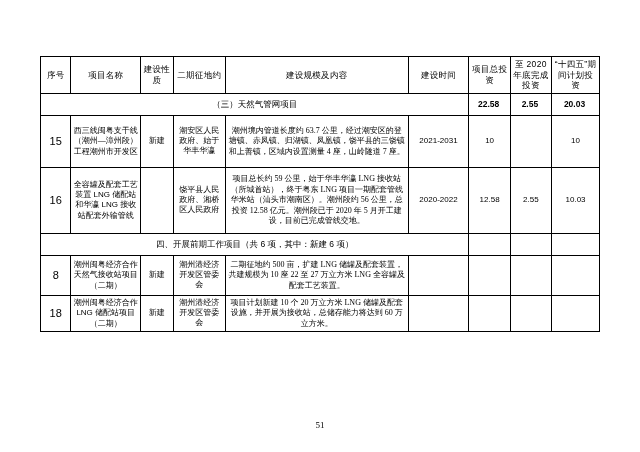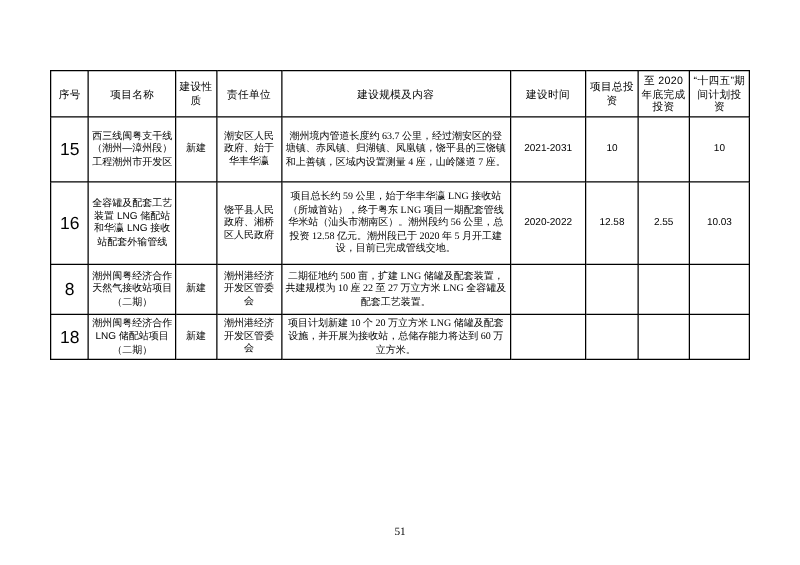--- a/index.html
+++ b/index.html
@@ -80,21 +80,21 @@
     text-align: left;
     padding-left: 3px;
     padding-right: 3px;
     line-height: 1.3;
     font-family: Liberation Serif, serif;
   }
   .tall-1 { height: 52px; }
   .tall-2 { height: 66px; }
   .tall-3 { height: 40px; }
   .tall-4 { height: 36px; }
-  .seq-cell { font-size: 14px; }
+  .seq-cell { font-size: 11px; }
   .page-number {
     position: absolute;
     left: 0;
     width: 640px;
     top: 420px;
     text-align: center;
     font-size: 9px;
     font-family: "Liberation Serif", serif;
   }
   .nowrap-name {
@@ -118,30 +118,36 @@
         <col class="col-time">
         <col class="col-total">
         <col class="col-done">
         <col class="col-plan">
       </colgroup>
       <thead>
         <tr>
           <td>序号</td>
           <td>项目名称</td>
           <td>建设性质</td>
-          <td>责任单位</td>
+          <td>二期征地约</td>
           <td>建设规模及内容</td>
           <td>建设时间</td>
           <td>项目总投资</td>
           <td>至 2020 年底完成投资</td>
           <td>“十四五”期间计划投资</td>
         </tr>
       </thead>
       <tbody>
 
+        <tr class="section-row">
+          <td colspan="6">（三）天然气管网项目</td>
+          <td class="num">22.58</td>
+          <td class="num">2.55</td>
+          <td class="num">20.03</td>
+        </tr>
 
         <tr class="tall-1">
           <td class="seq-cell">15</td>
           <td class="cell-left nowrap-name">西三线闽粤支干线（潮州—漳州段）工程潮州市开发区</td>
           <td>新建</td>
           <td class="cell-left">潮安区人民政府、始于华丰华瀛</td>
           <td class="cell-justify">潮州境内管道长度约 63.7 公里，经过潮安区的登塘镇、赤凤镇、归湖镇、凤凰镇，饶平县的三饶镇和上善镇，区域内设置测量 4 座，山岭隧道 7 座。</td>
           <td>2021-2031</td>
           <td>10</td>
           <td></td>
@@ -153,20 +159,26 @@
           <td class="cell-left nowrap-name">全容罐及配套工艺装置 LNG 储配站和华瀛 LNG 接收站配套外输管线</td>
           <td></td>
           <td class="cell-left">饶平县人民政府、湘桥区人民政府</td>
           <td class="cell-justify">项目总长约 59 公里，始于华丰华瀛 LNG 接收站（所城首站），终于粤东 LNG 项目一期配套管线华米站（汕头市潮南区）。潮州段约 56 公里，总投资 12.58 亿元。潮州段已于 2020 年 5 月开工建设，目前已完成管线交地。</td>
           <td>2020-2022</td>
           <td>12.58</td>
           <td>2.55</td>
           <td>10.03</td>
         </tr>
 
+        <tr class="section-row">
+          <td colspan="6">四、开展前期工作项目（共 6 项，其中：新建 6 项）</td>
+          <td class="num"></td>
+          <td class="num"></td>
+          <td class="num"></td>
+        </tr>
 
         <tr class="tall-3">
           <td class="seq-cell">8</td>
           <td class="cell-left nowrap-name">潮州闽粤经济合作天然气接收站项目（二期）</td>
           <td>新建</td>
           <td class="cell-left">潮州港经济开发区管委会</td>
           <td class="cell-justify">二期征地约 500 亩，扩建 LNG 储罐及配套装置，共建规模为 10 座 22 至 27 万立方米 LNG 全容罐及配套工艺装置。</td>
           <td></td>
           <td></td>
           <td></td>

